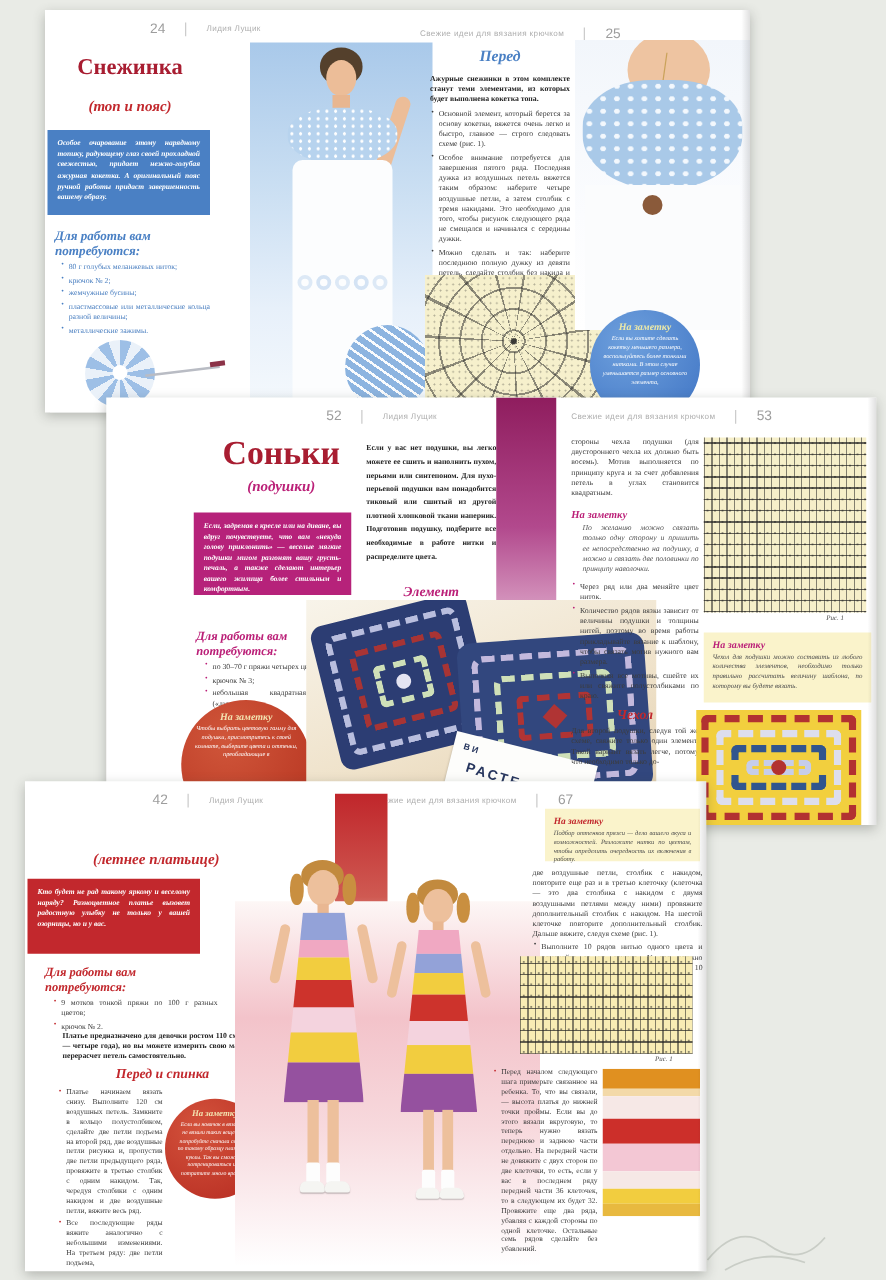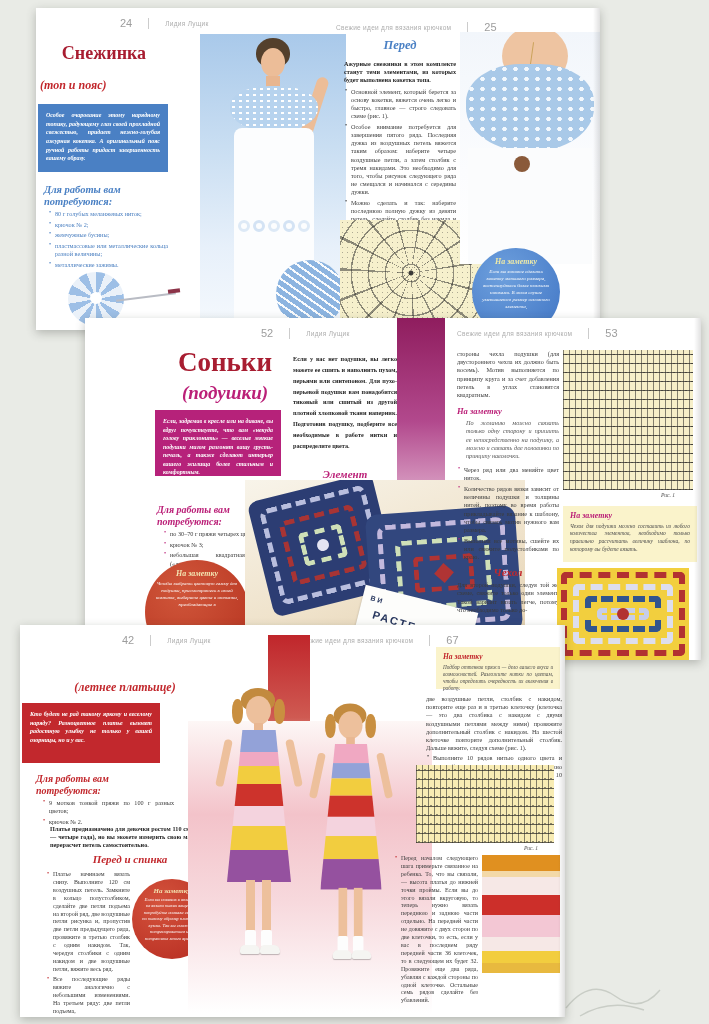--- a/index.html
+++ b/index.html
@@ -77,21 +77,21 @@
       <span class="sep"></span>
       <span class="nm">Лидия Лущик</span>
     </div>
     <div class="hdr" style="left:300px;top:13px">
       <span class="nm">Свежие идеи для вязания крючком</span>
       <span class="sep"></span>
       <span class="num">25</span>
     </div>
 
     <div class="abs title" style="left:4px;top:36px;width:128px;font-size:18px">Снежинка</div>
-    <div class="abs sh c-red" style="left:4px;top:70px;width:128px;text-align:left;font-size:12px;color:#c2282d">(топ и пояс)</div>
+    <div class="abs sh c-red" style="left:4px;top:70px;width:128px;text-align:center;font-size:12px;color:#c2282d">(топ и пояс)</div>
 
     <div class="intro-box" style="left:2px;top:96px;width:130px;height:68px;background:#4a80c4">
       <div class="tx">Особое очарование этому нарядному топику, радующему глаз своей прохладной свежестью, придает нежно-голубая ажурная кокетка. А оригинальный пояс ручной работы придаст завершенность вашему образу.</div>
     </div>
 
     <div class="abs sh c-blue" style="left:8px;top:176px;width:122px;font-size:10.5px;line-height:1.15">Для работы вам потребуются:</div>
     <div class="abs mk-blue" style="left:12px;top:202px;width:120px">
       <div class="li t c-blue" style="color:#4a7fc0">80 г голубых меланжевых ниток;</div>
       <div class="li t c-blue" style="color:#4a7fc0">крючок № 2;</div>
       <div class="li t c-blue" style="color:#4a7fc0">жемчужные бусины;</div>
@@ -157,21 +157,21 @@
     </div>
     <div class="hdr" style="left:372px;top:9px">
       <span class="nm">Свежие идеи для вязания крючком</span>
       <span class="sep"></span>
       <span class="num">53</span>
     </div>
 
     <div class="abs" style="left:312px;top:0;width:48px;height:230px;background:linear-gradient(180deg,#8f1d5e 0%,#b2498d 45%,#dca6c8 78%,rgba(255,255,255,0) 100%)"></div>
 
     <div class="abs title" style="left:74px;top:30px;width:132px;font-size:27px">Соньки</div>
-    <div class="abs sh c-mag" style="left:74px;top:64px;width:132px;text-align:center;font-size:19px">(подушки)</div>
+    <div class="abs sh c-mag" style="left:74px;top:64px;width:132px;text-align:center;font-size:12px">(подушки)</div>
 
     <div class="abs t b" style="left:208px;top:36px;width:104px;line-height:1.75">Если у вас нет подушки, вы легко можете ее сшить и наполнить пухом, перьями или синтепоном. Для пухо-перьевой подушки вам понадобится тиковый или сшитый из другой плотной хлопковой ткани наперник. Подготовив подушку, подберите все необходимые в работе нитки и распределите цвета.</div>
 
     <div class="intro-box" style="left:70px;top:92px;width:126px;height:66px;background:#b6227a">
       <div class="tx" style="font-size:5.9px">Если, задремав в кресле или на диване, вы вдруг почувствуете, что вам «некуда голову приклонить» — веселые мягкие подушки мигом разгонят вашу грусть-печаль, а также сделают интерьер вашего жилища более стильным и комфортным.</div>
     </div>
 
     <div class="abs sh c-mag" style="left:208px;top:150px;width:104px;text-align:center;font-size:11px">Элемент</div>
     <div class="abs mk-mag" style="left:210px;top:168px;width:102px">
       <div class="li t">Заранее просчитайте одну четвертую размера вашей подушки. Для удобства нарежьте шаблон — квадрат, по которому будете примерять связанный мотив.</div>

